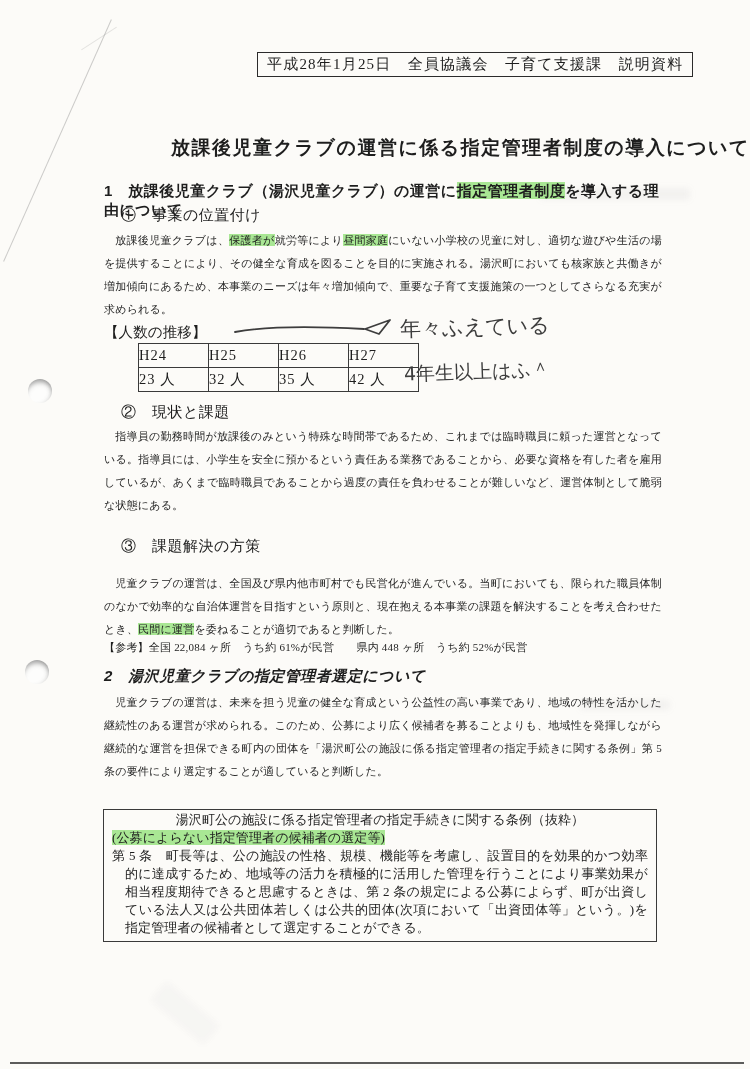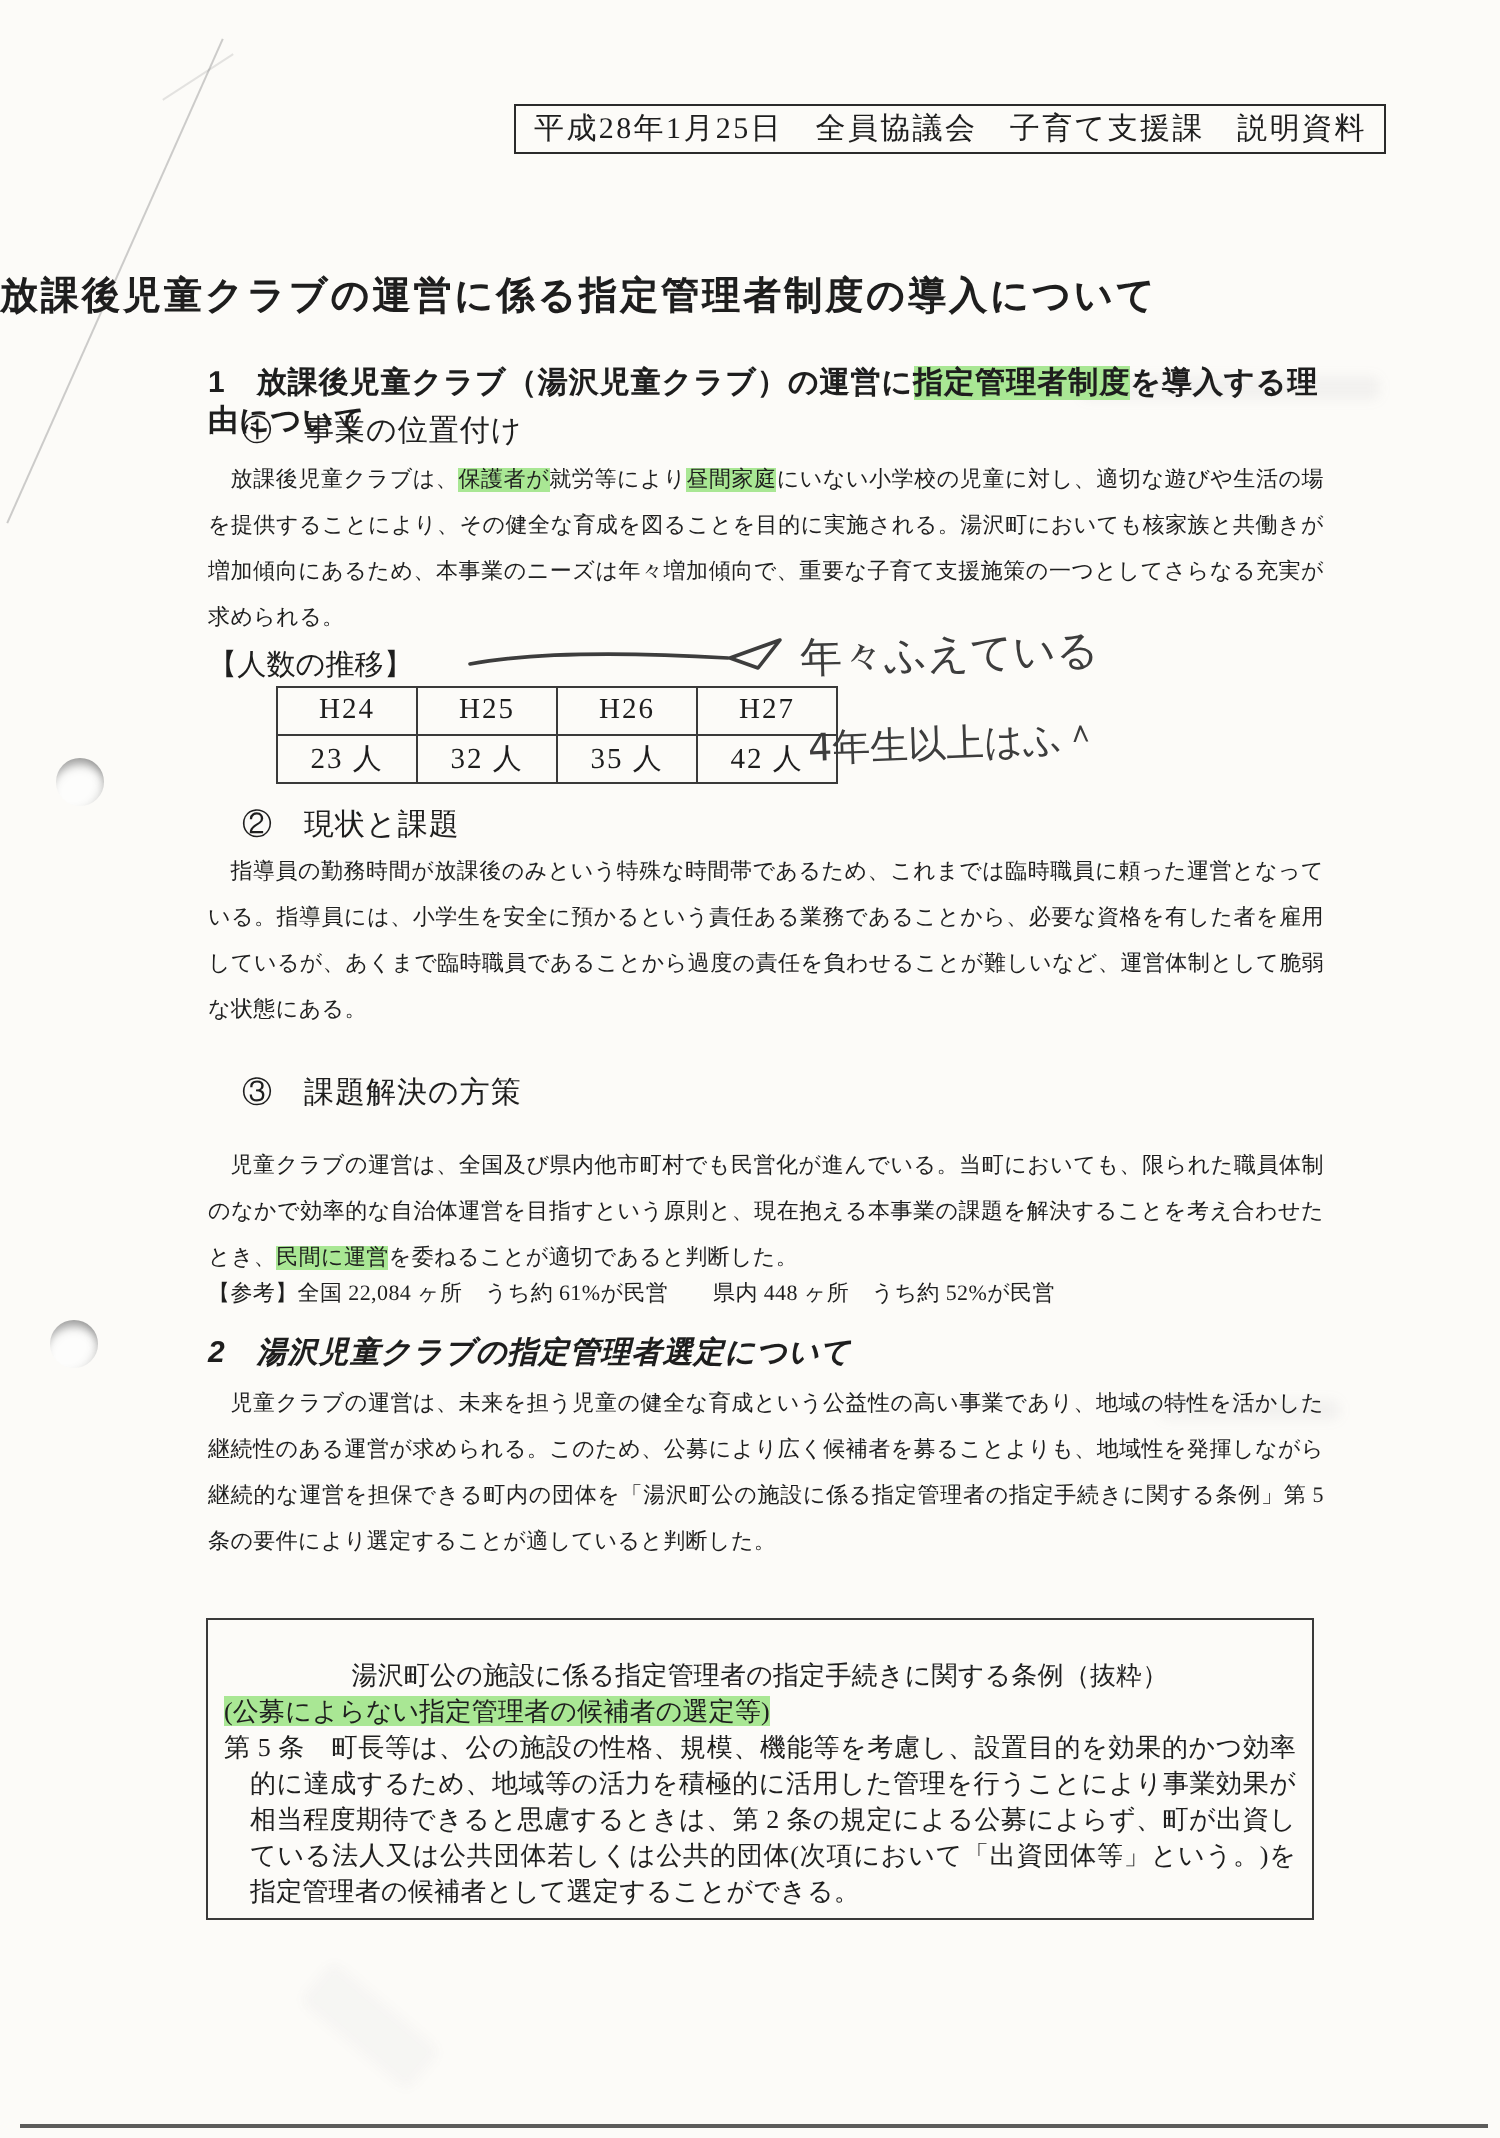--- a/index.html
+++ b/index.html
@@ -10,21 +10,21 @@
     background:var(--paper,#fcfbf8); color:var(--ink,#1e1e1e);
     font-family:"Liberation Serif","DejaVu Serif",serif;
   }
   .hl { background:var(--highlight,#abe897); }
   .stamp {
     position:absolute; top:52px; left:257px;
     border:1.5px solid #2b2b2b; padding:2px 9px;
     font-size:15px; letter-spacing:1.2px; white-space:nowrap;
   }
   .doc-title {
-    position:absolute; top:135px; left:0; width:100%; text-align:left;
+    position:absolute; top:135px; left:0; width:100%; text-align:right;
     font-family:"Liberation Sans","DejaVu Sans",sans-serif;
     font-weight:bold; font-size:19px; letter-spacing:1.5px;
   }
   .col { position:absolute; left:104px; top:0; width:558px; height:100%; }
   .col > * { position:absolute; left:0; width:100%; }
   .h-num {
     font-family:"Liberation Sans","DejaVu Sans",sans-serif;
     font-weight:bold; font-size:15px; letter-spacing:.5px;
   }
   .sublabel { font-size:15px; padding-left:17px; letter-spacing:.5px; }
@@ -33,25 +33,25 @@
   .hand {
     font-family:"DejaVu Sans",sans-serif; color:#3d3d3d;
     white-space:nowrap; width:auto !important;
   }
   .hand-1 { left:296px; top:313px; font-size:21px; transform:rotate(-1.5deg); }
   .hand-2 { left:300px; top:359px; font-size:19px; transform:rotate(-2deg); }
   .arrow-svg { left:128px; top:315px; width:175px !important; height:28px; }
   table.count { border-collapse:collapse; left:34px; top:343px; width:auto !important; }
   table.count td {
     border:1px solid #3a3a3a; width:70px; height:24px;
-    text-align:center; font-size:14.5px; letter-spacing:1px;
+    font-size:14.5px; letter-spacing:1px;
   }
   .ord-box {
     top:809px; left:-1px; width:554px !important;
-    border:1.5px solid #3a3a3a; padding:19px 8px 4px 8px;
+    border:1.5px solid #3a3a3a; padding:1px 8px 4px 8px;
     font-size:13px; line-height:18px; letter-spacing:.1px;
   }
   .ord-title { text-align:center; }
   .ord-sub .hl { display:inline; }
   .clause { padding-left:1em; text-indent:-1em; text-align:justify; }
   
   .hole {
     position:absolute; width:24px; height:24px; border-radius:50%;
     background:#fdfdfc;
     box-shadow: inset 0 6px 5px -3px rgba(70,70,70,.5), inset -4px 0 4px -3px rgba(90,90,90,.25);

